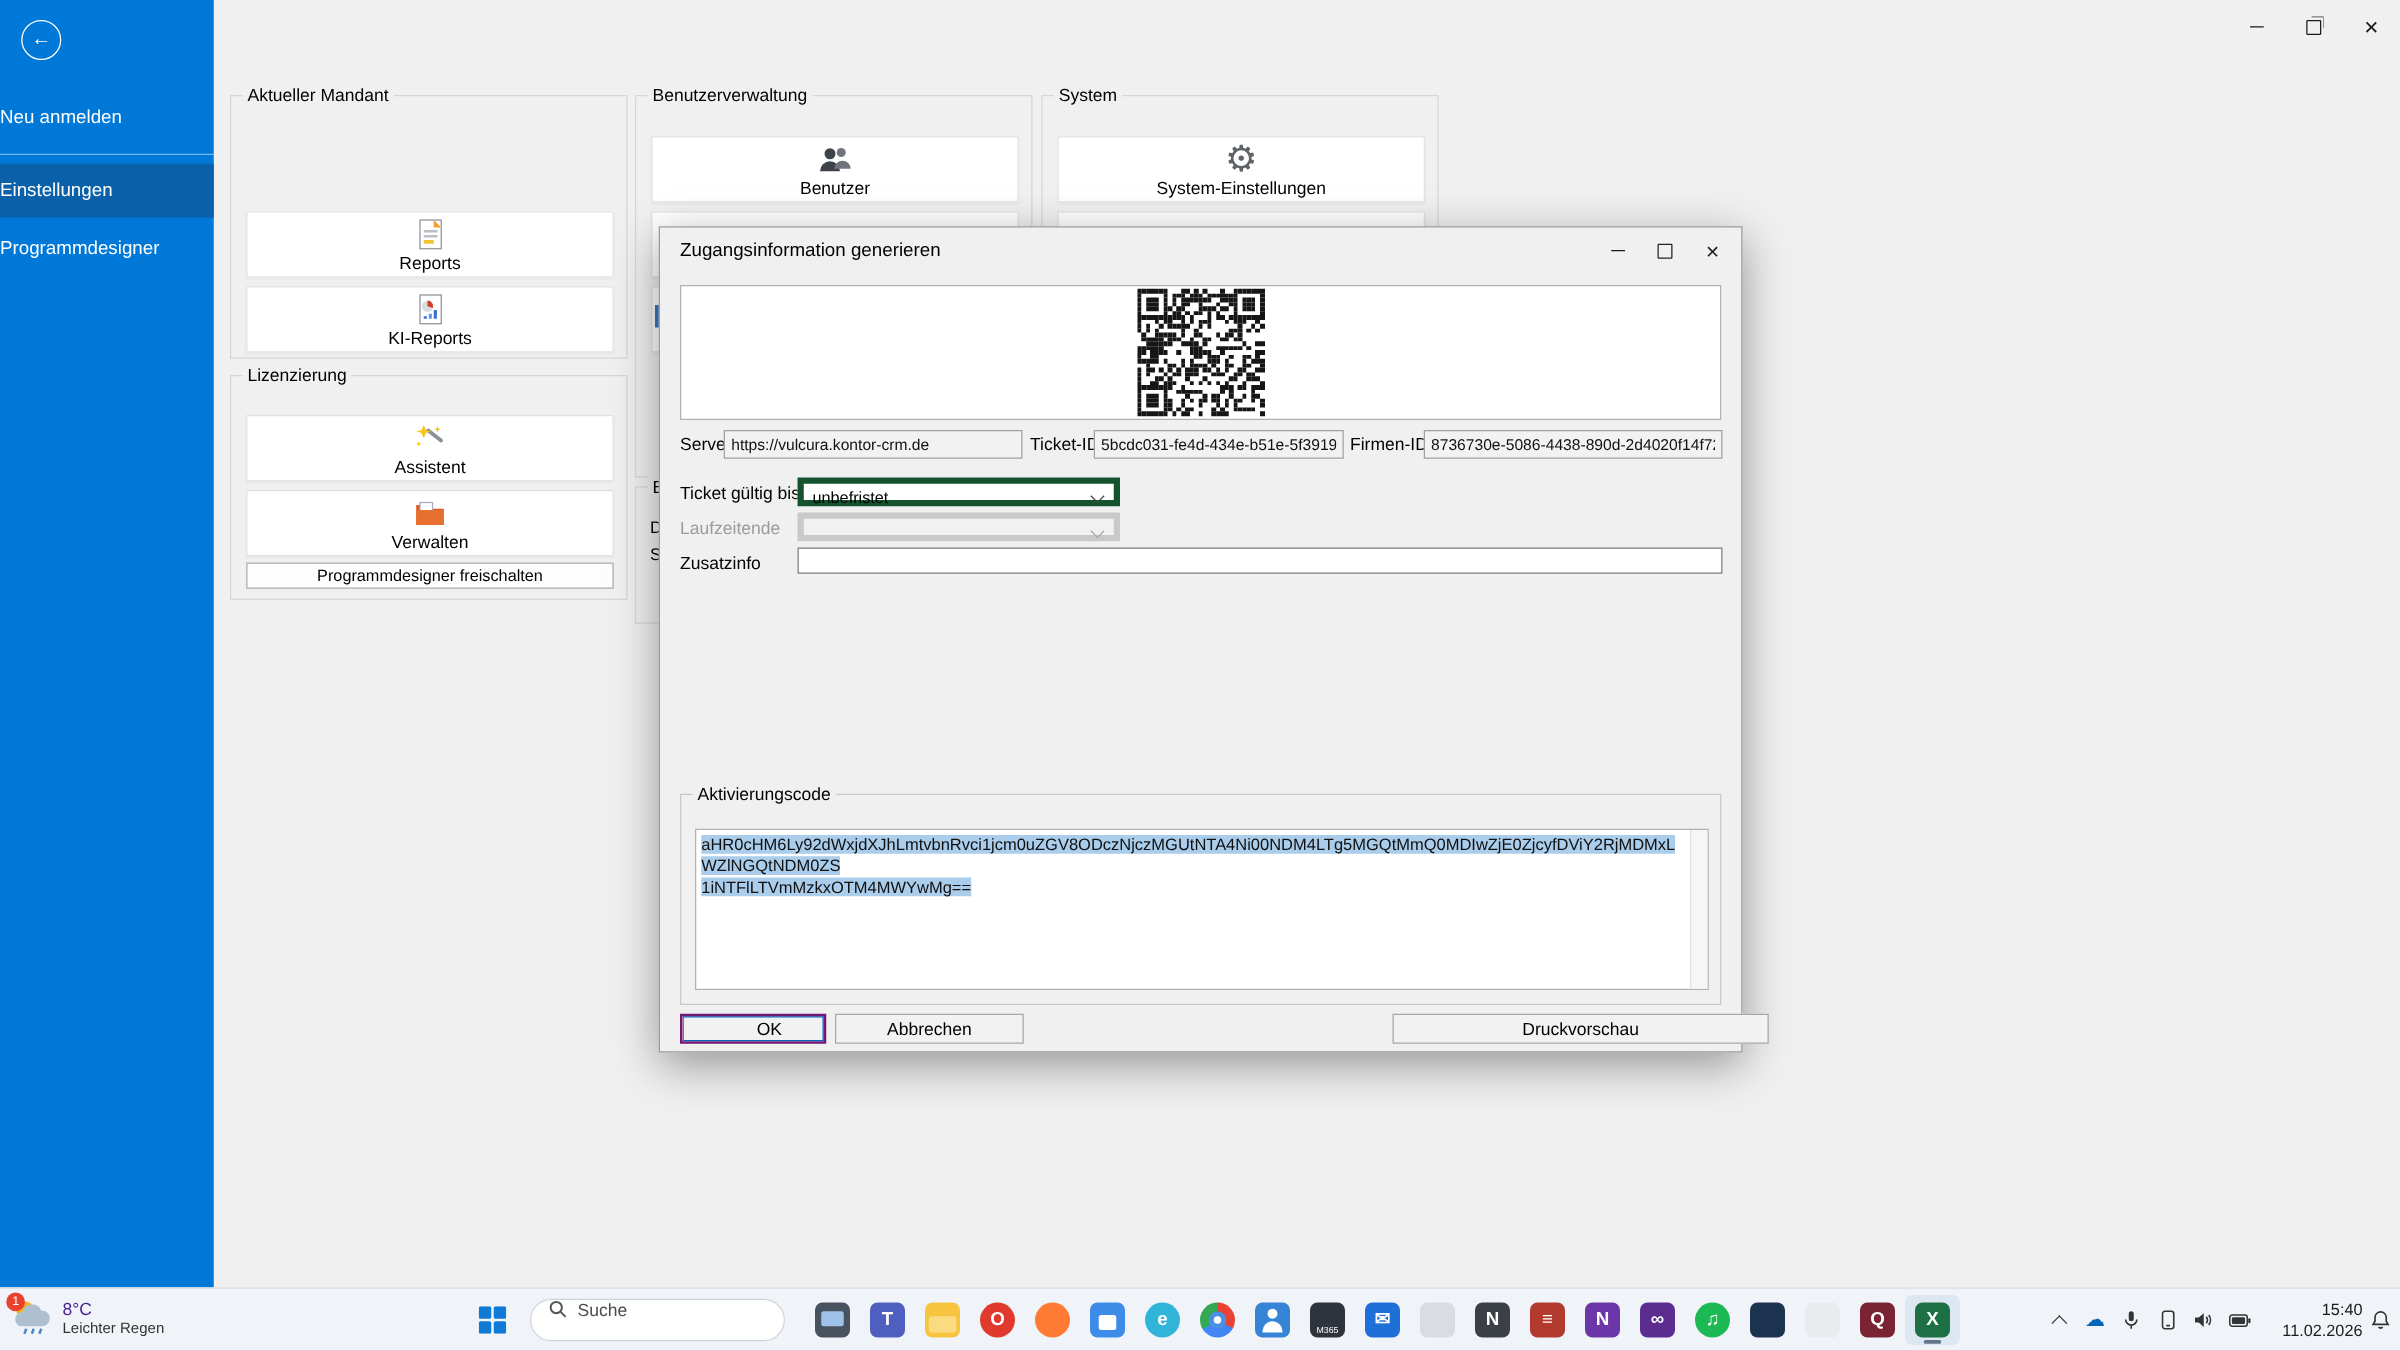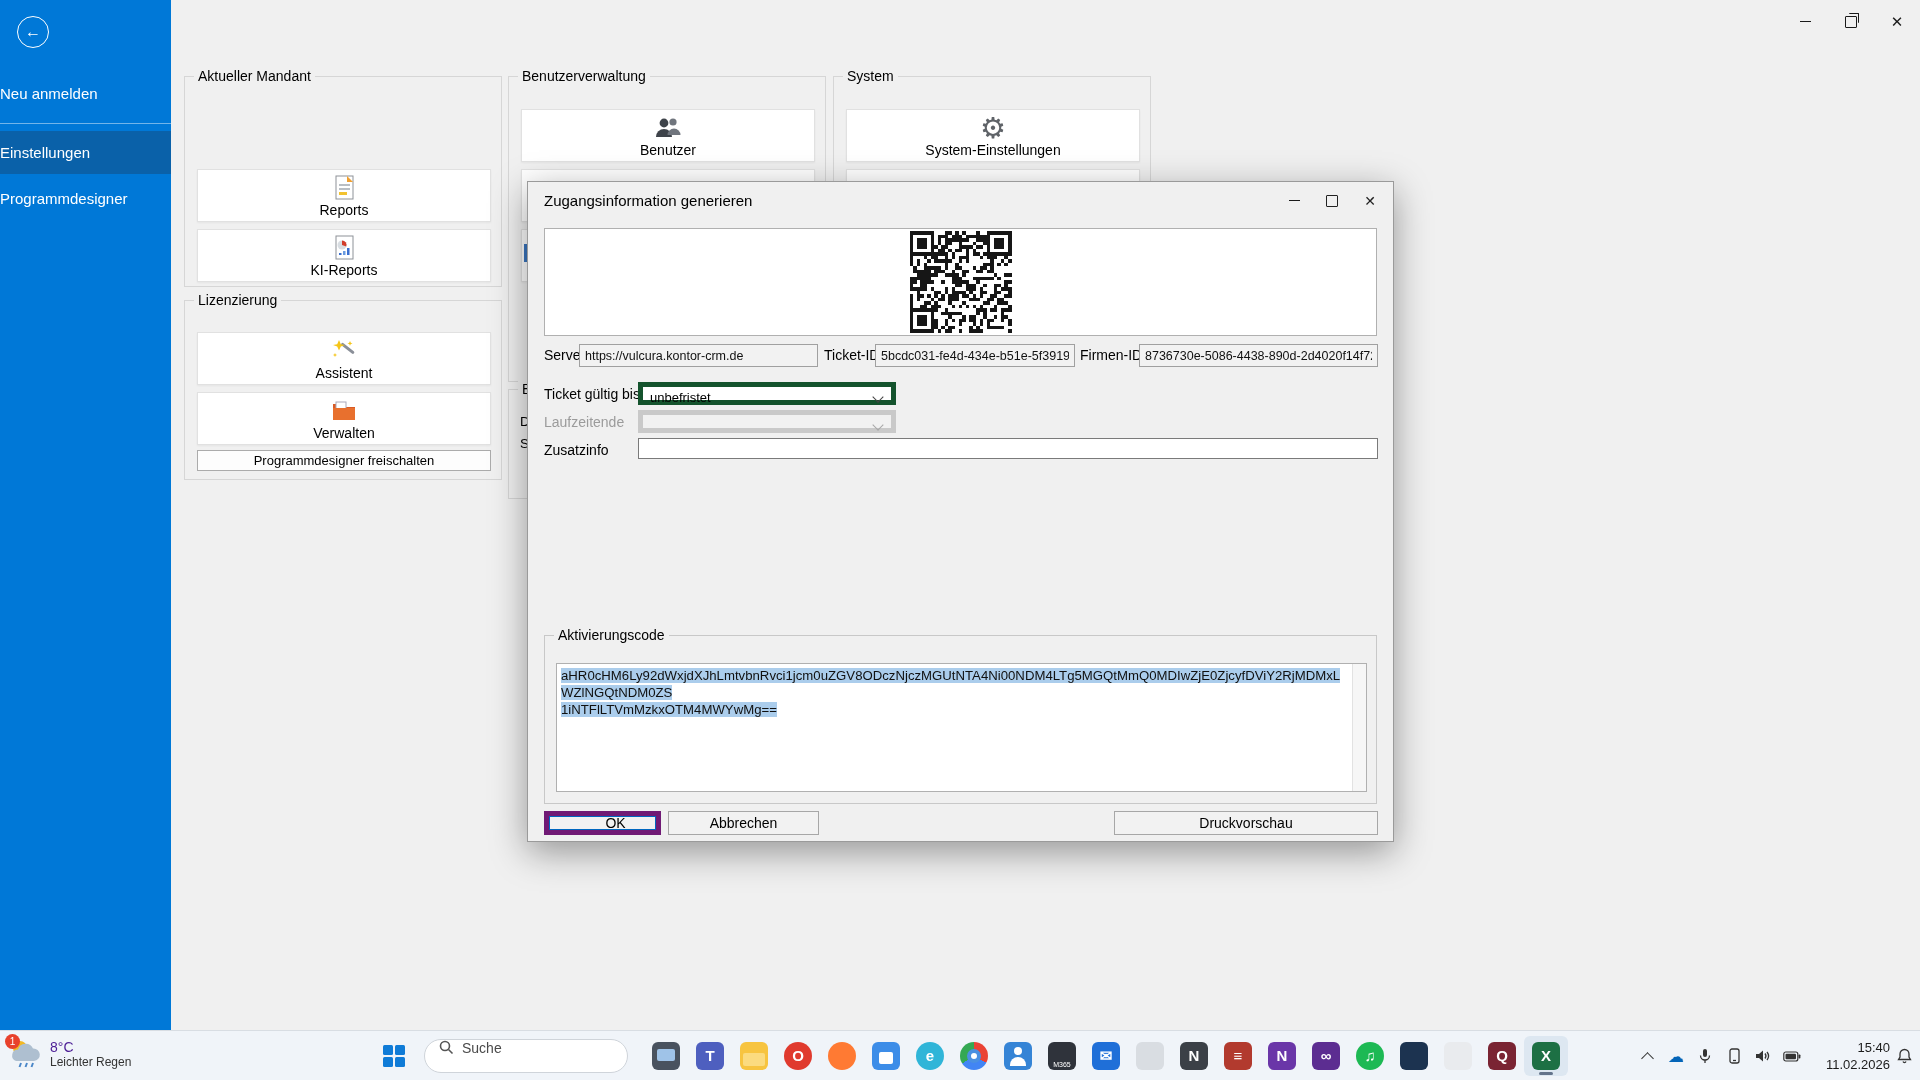--- a/index.html
+++ b/index.html
@@ -64,21 +64,21 @@
   .combo.disabled .chev{border-color:#a8a8a8;}
   .code-group{position:absolute;left:16px;top:453px;width:833px;height:169px;border:1px solid #c8c8c8;box-sizing:border-box;}
   .code-area{position:absolute;left:11px;top:27px;width:811px;height:129px;background:#fff;
              border:1px solid #b0b0b0;box-sizing:border-box;overflow:hidden;}
   .code-scroll{position:absolute;right:0;top:0;bottom:0;width:13px;background:#f6f6f6;border-left:1px solid #e2e2e2;}
   .code-text{position:absolute;left:4px;top:3px;right:18px;font-size:13.2px;line-height:17px;
              word-break:break-all;color:#101010;}
   .sel{background:#abcdec;}
   .dbtn{position:absolute;height:24px;box-sizing:border-box;background:#f2f2f2;border:1px solid #a7a7a7;
         font-size:14px;display:flex;align-items:center;justify-content:center;cursor:default;}
-  .dbtn.default{border:5px solid #701a75;box-shadow:inset 0 0 0 1px #0067c0;padding-left:26px;}
+  .dbtn.default{border:2px solid #701a75;box-shadow:inset 0 0 0 1px #0067c0;padding-left:26px;}
 
   
   .taskbar{position:absolute;left:0;top:1030px;width:1920px;height:50px;background:#f0f4f9;
            border-top:1px solid #d8dde3;z-index:20;}
   .weather{position:absolute;left:8px;top:6px;display:flex;align-items:center;gap:8px;}
   .weather-icon{position:relative;width:34px;height:34px;}
   .badge{position:absolute;left:-3px;top:-3px;width:15px;height:15px;background:#e8412c;color:#fff;
          border-radius:50%;font-size:10px;display:flex;align-items:center;justify-content:center;}
   .wtemp{font-size:14px;line-height:16px;color:#4c1d95;}
   .wdesc{font-size:12px;line-height:14px;color:#333;}
@@ -1133,21 +1133,21 @@
         <div class="code-scroll"></div>
       </div>
     </div>
 
     <div class="dbtn default" style="left:16px;top:629px;width:117px;">
       <span>OK</span>
     </div>
     <div class="dbtn" style="left:140px;top:629px;width:151px;">
       <span>Abbrechen</span>
     </div>
-    <div class="dbtn" style="left:586px;top:629px;width:264px;">
+    <div class="dbtn" style="left:586px;top:629px;width:301px;">
       <span>Druckvorschau</span>
     </div>
   </div>
 
   <div class="taskbar">
     <div class="weather">
       <div class="weather-icon">
         <svg width="34" height="34" viewBox="0 0 34 34">
             <circle cx="12" cy="11" r="7" fill="#f2b824"></circle>
             <path d="M8 24 a6 6 0 0 1 2-11.6 a8 8 0 0 1 15-1 a5.5 5.5 0 0 1 1 12.6 Z" fill="#aebfd0"></path>

